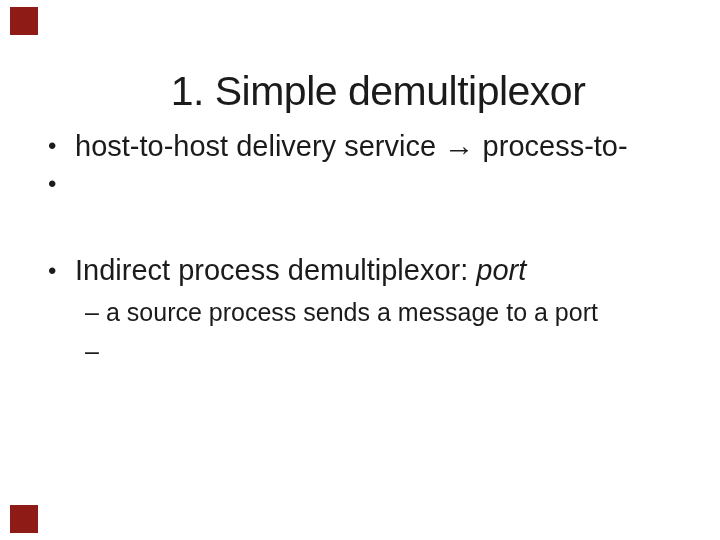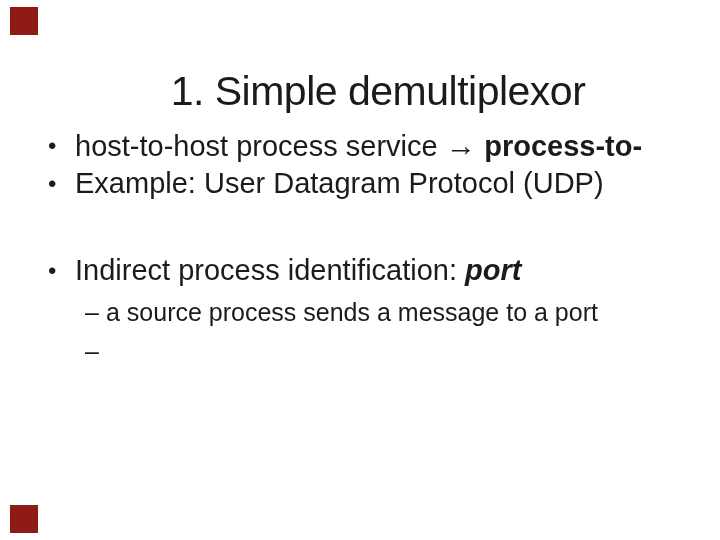--- a/index.html
+++ b/index.html
@@ -60,54 +60,53 @@
     margin-top: 7px;
     font-size: 25px;
     line-height: 32px;
   }
   .bullet-row.b2 .marker {
     flex: none;
     width: 21px;
   }
   .bullet-row.gap { margin-top: 50px; }
   .btext { flex: 1 1 auto; }
-  .bold { font-weight: bold; }
+  .bold { font-weight: normal; }
   .italic { font-style: italic; }
   .arrow {
     font-weight: bold;
     font-size: 1.05em;
   }
 </style>
 </head>
 <body>
 
 <div class="slide" style="color: rgb(27, 27, 27);">
   <div class="corner tl" style="background: rgb(142, 27, 21);"></div>
   <div class="corner bl" style="background: rgb(142, 27, 21);"></div>
 
   <h1 class="title">1. Simple demultiplexor</h1>
 
   <div class="content">
     <div>
         <div class="bullet-row b1">
           <span class="marker">•</span>
           <div class="btext">
-            <div class="line"><span>host-to-host process service </span><span class="arrow">→</span><span> </span><span class="bold">process-to-</span></div>
+            <div class="line"><span>host-to-host delivery service </span><span class="arrow">→</span><span> </span><span class="bold">process-to-</span></div>
           </div>
         </div>
         <div class="bullet-row b1">
           <span class="marker">•</span>
           <div class="btext">
-            <div class="line"><span>Example: User Datagram Protocol (UDP)</span></div>
           </div>
         </div>
         <div class="bullet-row b1 gap">
           <span class="marker">•</span>
           <div class="btext">
-            <div class="line"><span>Indirect process identification: </span><span class="bold italic">port</span></div>
+            <div class="line"><span>Indirect process demultiplexor: </span><span class="bold italic">port</span></div>
           </div>
         </div>
         <div class="bullet-row b2">
           <span class="marker">–</span>
           <div class="btext">
             <div class="line"><span>a source process sends a message to a port</span></div>
           </div>
         </div>
         <div class="bullet-row b2">
           <span class="marker">–</span>

